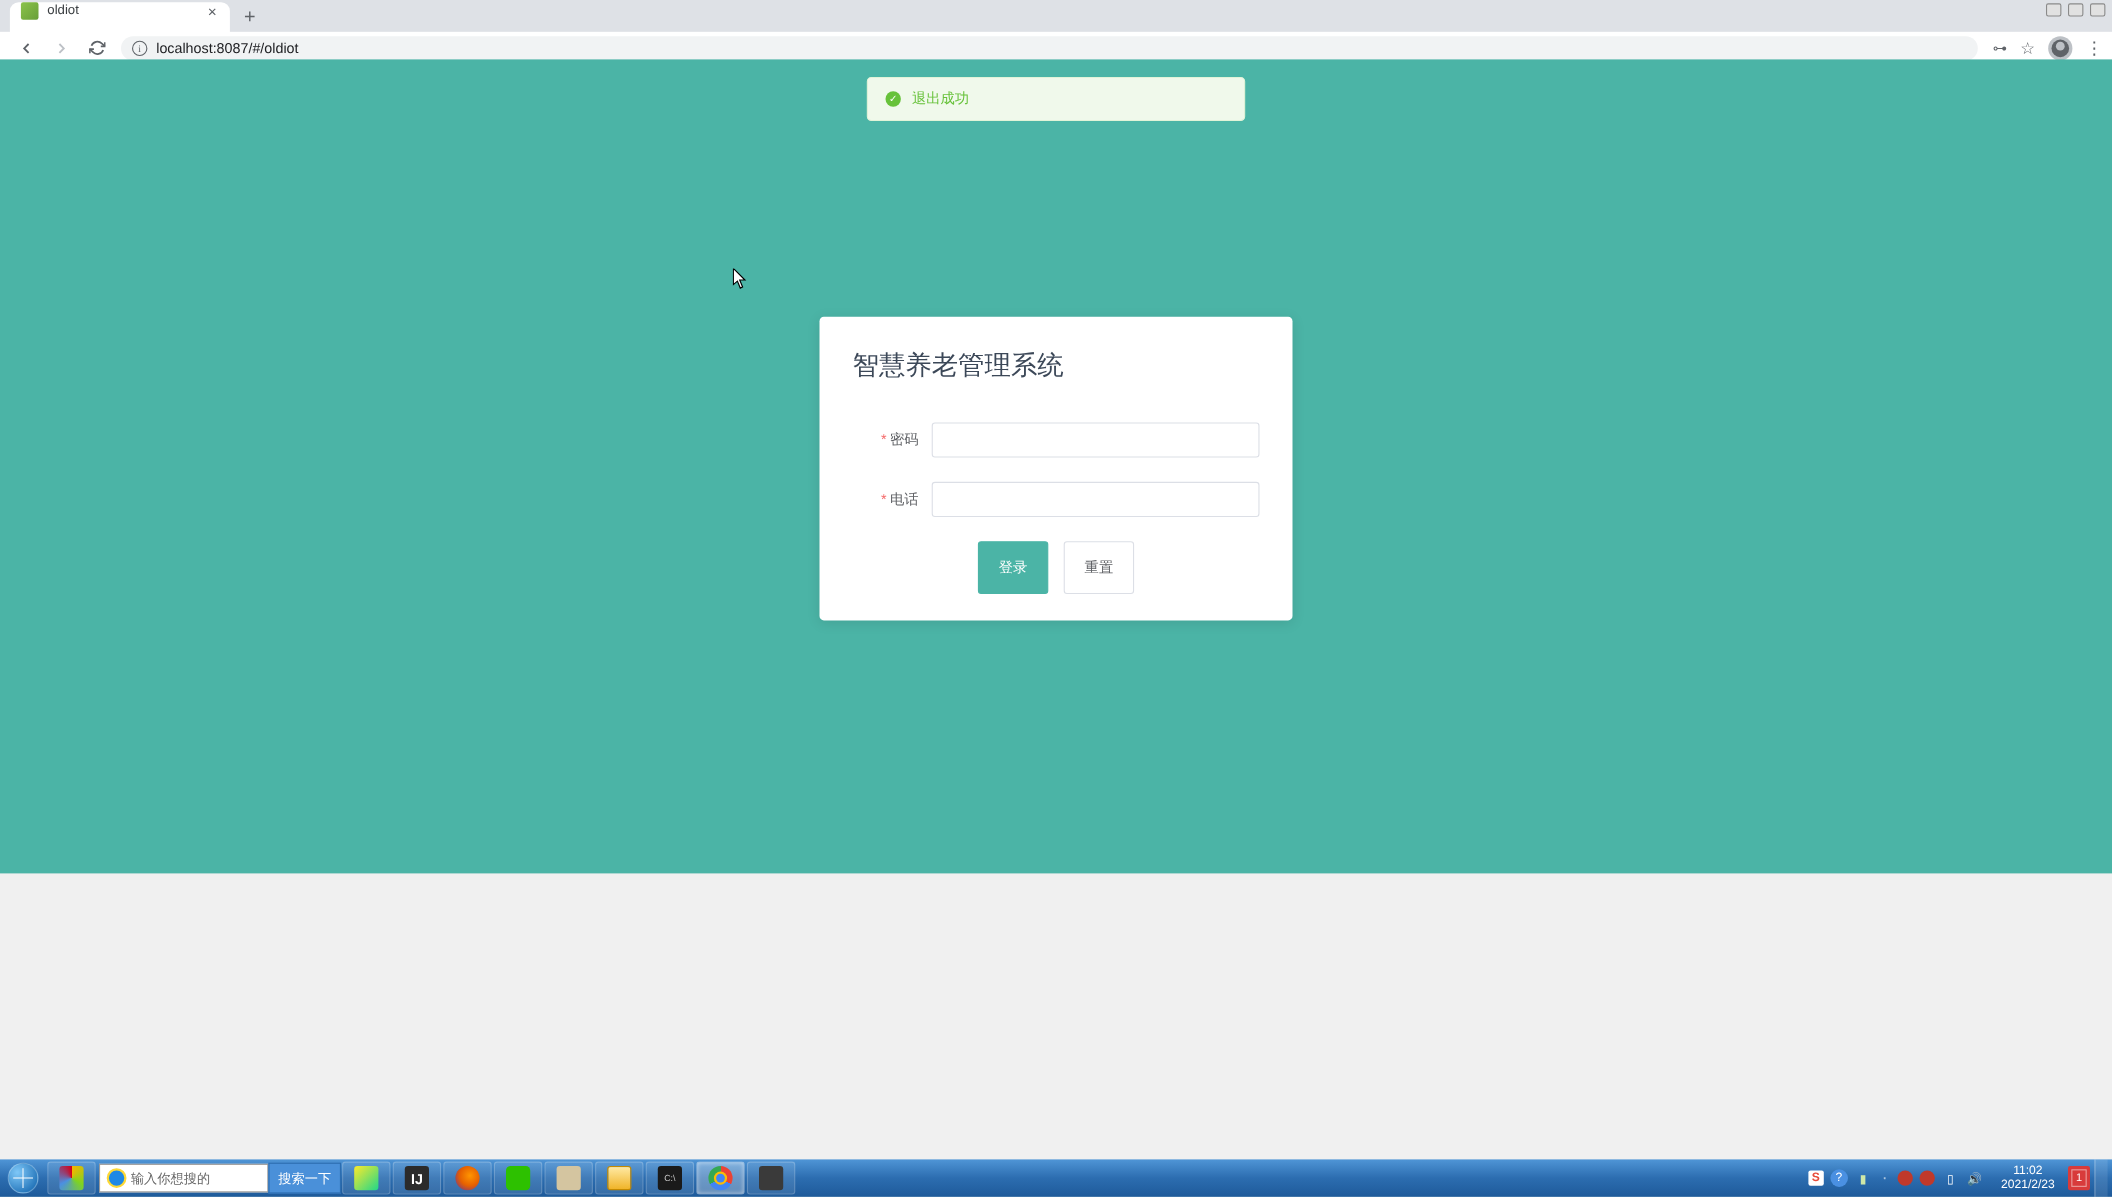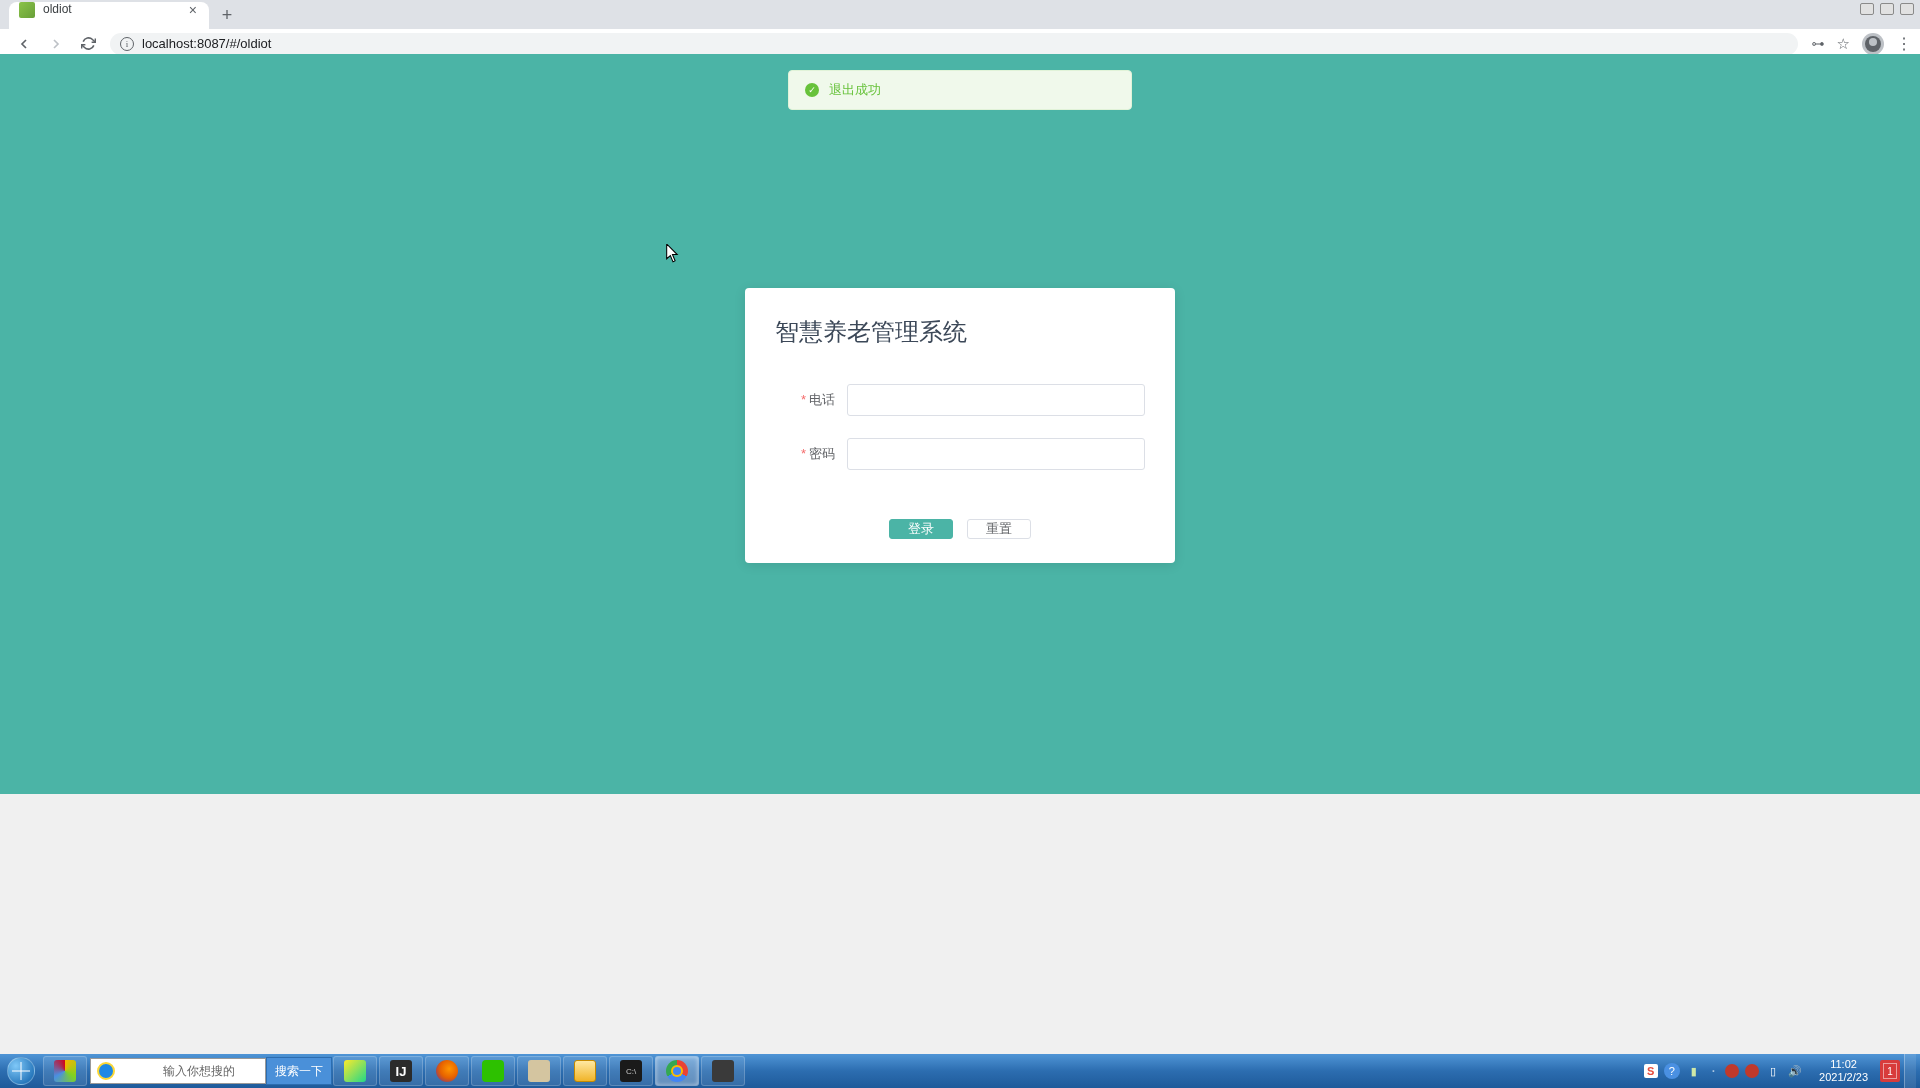--- a/index.html
+++ b/index.html
@@ -38,40 +38,40 @@
 
     .login-card { position: absolute; top: 234px; left: 50%; transform: translateX(-50%); width: 430px; background: #fff; border-radius: 4px; padding: 28px 30px 24px; box-shadow: 0 2px 12px rgba(0,0,0,0.1); }
     .login-title { font-size: 24px; color: #3c4858; font-weight: 400; margin-bottom: 36px; }
 
     .form-row { display: flex; align-items: center; margin-bottom: 22px; }
     .form-label { width: 72px; text-align: right; padding-right: 12px; font-size: 13px; color: #606266; }
     .form-label .req { color: #f56c6c; margin-right: 3px; }
     .form-input { flex: 1; height: 32px; border: 1px solid #dcdfe6; border-radius: 3px; padding: 0 10px; font-size: 13px; color: #606266; outline: none; }
 
     .btn-row { display: flex; justify-content: center; gap: 14px; margin-top: 8px; }
-    .btn { height: 20px; padding: 0 18px; border-radius: 3px; font-size: 13px; cursor: pointer; border: 1px solid transparent; margin-top: 27px; }
+    .btn { height: 48px; padding: 0 18px; border-radius: 3px; font-size: 13px; cursor: pointer; border: 1px solid transparent; }
     .btn-primary { background: #4bb4a6; color: #fff; border-color: #4bb4a6; }
     .btn-default { background: #fff; color: #606266; border: 1px solid #dcdfe6; }
 
     .cursor { position: absolute; top: 190px; left: 666px; font-size: 16px; color: #000; pointer-events: none; }
     .cursor svg { width: 14px; height: 20px; }
 
     
     .taskbar { position: absolute; bottom: 0; left: 0; right: 0; height: 34px; background: linear-gradient(to bottom, #4f95d6 0%, #2c6db0 50%, #1e5a9a 100%); display: flex; align-items: center; }
     .start-orb { width: 42px; height: 34px; display: flex; align-items: center; justify-content: center; }
     .start-orb-inner { width: 28px; height: 28px; border-radius: 50%; background: radial-gradient(circle at 30% 30%, #7fc8f8, #0a5da8); border: 1px solid rgba(255,255,255,0.3); position: relative; overflow: hidden; }
     .start-orb-inner::before { content: ''; position: absolute; inset: 4px; background:
       linear-gradient(to right, transparent 45%, rgba(255,255,255,0.5) 45%, rgba(255,255,255,0.5) 55%, transparent 55%),
       linear-gradient(to bottom, transparent 45%, rgba(255,255,255,0.5) 45%, rgba(255,255,255,0.5) 55%, transparent 55%);
     }
     .tb-item { width: 44px; height: 30px; margin: 0 1px; border: 1px solid rgba(255,255,255,0.2); border-radius: 3px; background: rgba(255,255,255,0.1); display: flex; align-items: center; justify-content: center; }
     .tb-item.active { background: rgba(255,255,255,0.3); box-shadow: inset 0 0 4px rgba(255,255,255,0.5); }
     .tb-ico { width: 22px; height: 22px; border-radius: 3px; }
 
-    .search-box { width: 176px; height: 26px; background: #fff; border: 1px solid #999; display: flex; align-items: center; padding: 0 6px; font-size: 12px; color: #666; margin-left: 2px; gap: 44px; }
+    .search-box { width: 154px; height: 26px; background: #fff; border: 1px solid #999; display: flex; align-items: center; padding: 0 6px; font-size: 12px; color: #666; margin-left: 2px; }
     .ie-ico { width: 18px; height: 18px; background: #1e88e5; border-radius: 50%; border: 2px solid #fdd835; margin-right: 4px; position: relative; }
     .search-btn-tb { background: #4a90d9; color: #fff; height: 26px; padding: 13px 8px; font-size: 12px; display: flex; align-items: center; border: 1px solid #2c6db0; }
 
     .tray { margin-left: auto; display: flex; align-items: center; height: 100%; padding-right: 4px; }
     .tray-icons { display: flex; align-items: center; gap: 6px; padding: 0 8px; }
     .tray-ico { width: 16px; height: 16px; display: flex; align-items: center; justify-content: center; font-size: 11px; }
     .tray-sep { color: #fff; opacity: 0.6; margin: 0 3px; }
     .clock { color: #fff; font-size: 11px; text-align: center; line-height: 1.2; padding: 0 8px; }
     .show-desktop { width: 12px; height: 34px; border-left: 1px solid rgba(255,255,255,0.3); background: rgba(255,255,255,0.1); }
     .notif-badge-tb { width: 20px; height: 22px; background: #d83b3b; color: #fff; font-size: 10px; display: flex; align-items: center; justify-content: center; border-radius: 2px; margin: 0 4px; position: relative; }
@@ -130,27 +130,27 @@
 
   <div class="notification">
     <span class="notif-icon">✓</span>
     <span>退出成功</span>
   </div>
 
   <div class="login-card">
     <div class="login-title">智慧养老管理系统</div>
 
     <div class="form-row">
+      <label class="form-label"><span class="req">*</span><span>密码</span></label>
+      <input class="form-input" type="password" value="" style="">
+    </div>
+
+    <div class="form-row">
       <label class="form-label"><span class="req">*</span><span>电话</span></label>
       <input class="form-input" type="text" value="" style="">
-    </div>
-
-    <div class="form-row">
-      <label class="form-label"><span class="req">*</span><span>密码</span></label>
-      <input class="form-input" type="password" value="" style="">
     </div>
 
     <div class="btn-row">
       <button class="btn btn-primary">登录</button>
       <button class="btn btn-default">重置</button>
     </div>
   </div>
 
   <div class="cursor">
     <svg viewBox="0 0 12 19">

